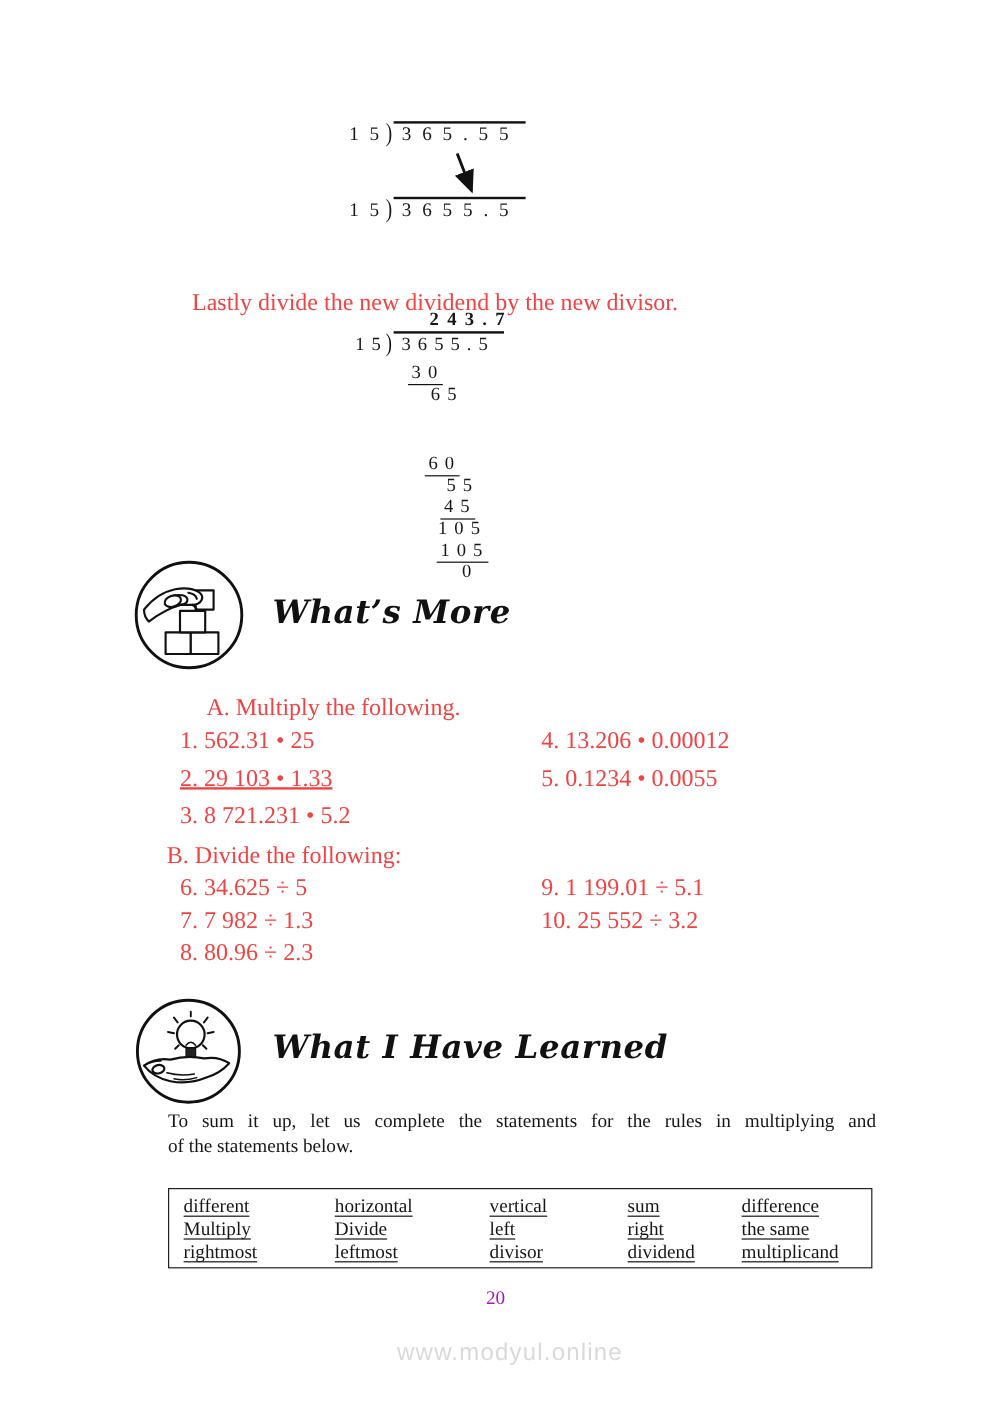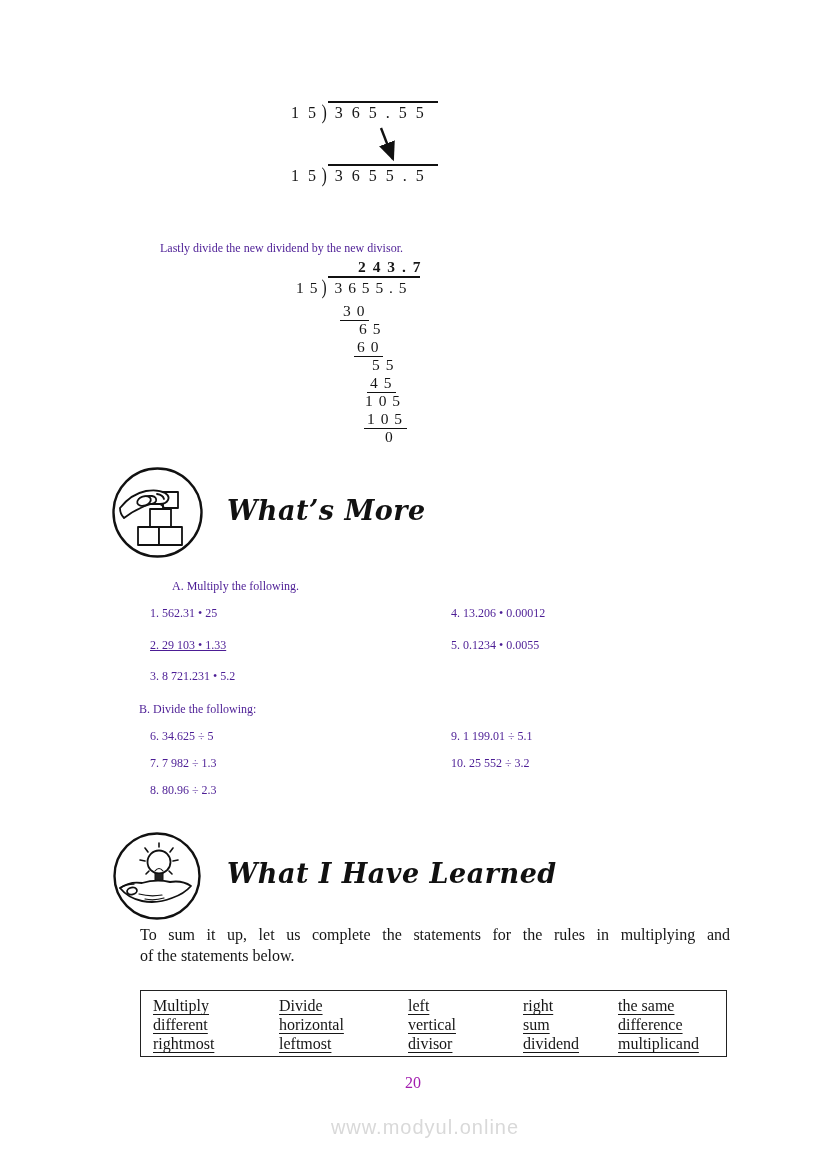--- a/index.html
+++ b/index.html
@@ -22,21 +22,21 @@
   .step span { display:inline-block; padding:0 4px 0 3px; }
   .step.u span { border-bottom:1.8px solid #111; }
 
   
   .h-banner {
     font-family:"DejaVu Serif", serif; font-style:italic; font-weight:bold;
     font-size:27px; letter-spacing:0.5px; color:#111; white-space:nowrap;
   }
 
   
-  .body-text { font-size:12px; color:#4c1d95; white-space:nowrap; }
+  .body-text { font-size:20px; color:#ef4444; white-space:nowrap; }
   .pline { font-size:16px; line-height:21px; width:590px; text-align:justify; text-align-last:justify; white-space:normal; }
   .pline.last { text-align-last:left; }
 
   
   .wordbox {
     left:140px; top:990px; width:587px; height:67px;
     border:1.6px solid #222; background:#fff;
   }
   .wb-row { position:relative; height:19px; }
   .wb-rows { padding-top:5px; }
@@ -80,21 +80,21 @@
 <div class="c body-text" style="left:160px; top:241px;">Lastly divide the new dividend by the new divisor.</div>
 
 <div class="c ld" style="left:296px; top:258px;">
   <div class="ld-quot" style="margin-left:62px;">2 4 3 . 7</div>
   <div class="ld-main">
     <span>1 5</span><span class="paren">)</span><span class="ovl">3 6 5 5 . 5</span>
   </div>
   <div class="ldsteps">
     <div class="step u" style="margin-left:44px;"><span>3 0</span></div>
     <div class="step" style="margin-left:60px;"><span>6 5</span></div>
-    <div class="step u" style="margin-left:58px;"><span>6 0</span></div>
+    <div class="step u" style="margin-left:58px;margin-top:40px;"><span>6 0</span></div>
     <div class="step" style="margin-left:73px;"><span>5 5</span></div>
     <div class="step u" style="margin-left:71px;"><span>4 5</span></div>
     <div class="step" style="margin-left:66px;"><span>1 0 5</span></div>
     <div class="step u" style="margin-left:68px;"><span>1 0 5</span></div>
     <div class="step" style="margin-left:86px;"><span>0</span></div>
   </div>
 </div>
 
 <svg class="c" style="left:111px; top:466px;" width="93" height="93" viewBox="0 0 93 93">
   <circle cx="46.5" cy="46.5" r="44" fill="#fff" stroke="#111" stroke-width="2.4"></circle>
@@ -147,32 +147,32 @@
 <div class="c h-banner" style="left:227px; top:858px;">What I Have Learned</div>
 
 <div class="c" style="left:140px; top:924px;">
   <div class="pline">To sum it up, let us complete the statements for the rules in multiplying and</div>
   <div class="pline last">of the statements below.</div>
 </div>
 
 <div class="c wordbox">
   <div class="wb-rows">
     <div class="wb-row">
+      <span class="wb-cell wb-c0">different</span>
+      <span class="wb-cell wb-c1">horizontal</span>
+      <span class="wb-cell wb-c2">vertical</span>
+      <span class="wb-cell wb-c3">sum</span>
+      <span class="wb-cell wb-c4">difference</span>
+    </div>
+    <div class="wb-row">
       <span class="wb-cell wb-c0">Multiply</span>
       <span class="wb-cell wb-c1">Divide</span>
       <span class="wb-cell wb-c2">left</span>
       <span class="wb-cell wb-c3">right</span>
       <span class="wb-cell wb-c4">the same</span>
-    </div>
-    <div class="wb-row">
-      <span class="wb-cell wb-c0">different</span>
-      <span class="wb-cell wb-c1">horizontal</span>
-      <span class="wb-cell wb-c2">vertical</span>
-      <span class="wb-cell wb-c3">sum</span>
-      <span class="wb-cell wb-c4">difference</span>
     </div>
     <div class="wb-row">
       <span class="wb-cell wb-c0">rightmost</span>
       <span class="wb-cell wb-c1">leftmost</span>
       <span class="wb-cell wb-c2">divisor</span>
       <span class="wb-cell wb-c3">dividend</span>
       <span class="wb-cell wb-c4">multiplicand</span>
     </div>
   </div>
 </div>

